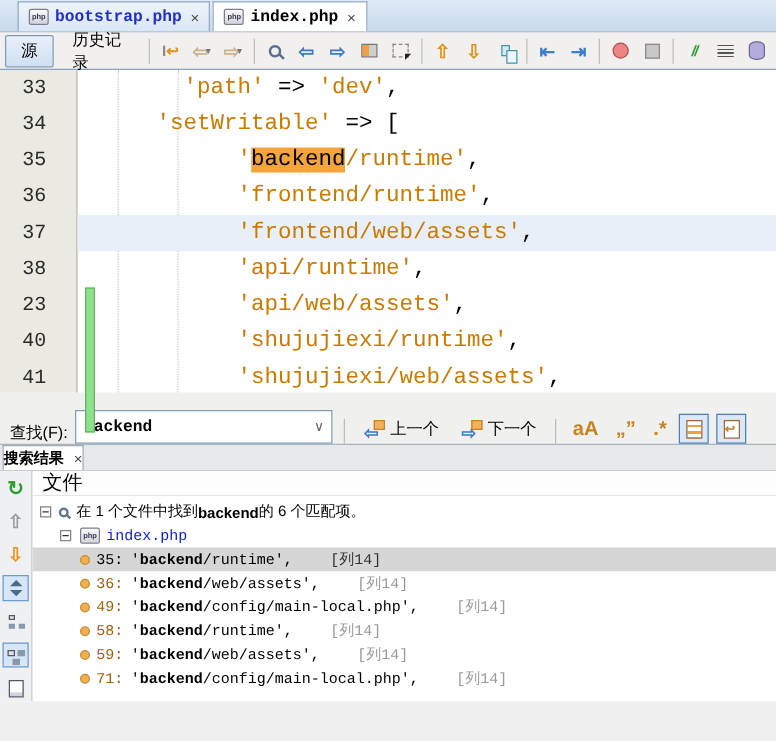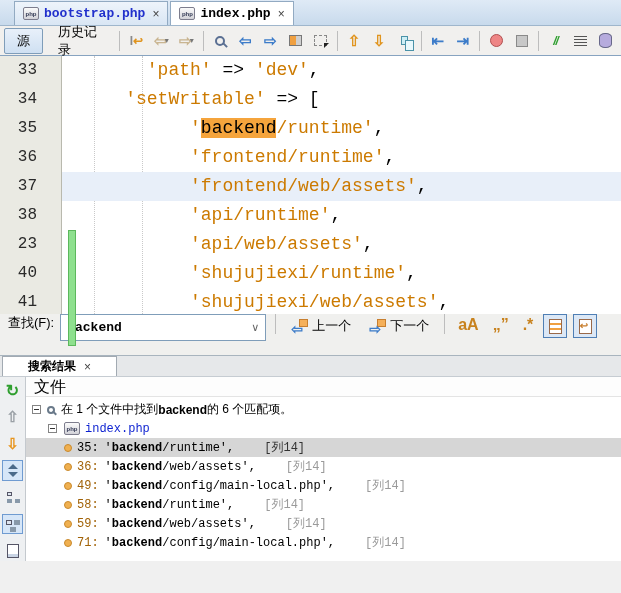--- a/index.html
+++ b/index.html
@@ -47,38 +47,38 @@
   .code { flex:1; position:relative; font-family:"Liberation Mono", monospace; font-size:18px; }
   .guide { position:absolute; top:0; bottom:0; border-left:1px dotted #c9c9c9; }
   .gbar { position:absolute; left:6px; top:174px; width:8px; height:116px; background:#8ee08e; border:1px solid #5cb85c; }
   .cline { height:29px; line-height:29px; white-space:pre; position:relative; padding-left:20px; color:#000; }
   .cline.current { background:#e8eff9; }
   .str { color:#cc7a00; }
   .op { color:#000; }
   .hl { background:#f5a43c; color:#000; }
 
   
-  .findbar { height:42px; background:#f0f0ee; border-bottom:1px solid #a8b4be; display:flex; align-items:flex-start; padding:0 8px; gap:6px; }
+  .findbar { height:42px; background:#f0f0ee; border-bottom:1px solid #a8b4be; display:flex; align-items:flex-end; padding:0 8px; gap:6px; }
   .flabel { font-size:13px; color:#000; }
   .combo { width:206px; height:27px; background:#fff; border:1px solid #7f9db9; display:flex; align-items:center; justify-content:space-between; padding:0 6px; }
   .combo .q { font-family:"Liberation Mono", monospace; font-size:13px; font-weight:bold; color:#000; }
   .combo .chev { color:#666; font-size:11px; }
   .fbtn { display:flex; align-items:center; gap:4px; font-size:13px; color:#000; padding:3px 6px; }
   .stackico { position:relative; width:17px; height:15px; }
   .stackico .box { position:absolute; top:0; right:0; width:9px; height:8px; background:#f5b05a; border:1px solid #c87f2f; }
   .stackico .arr { position:absolute; left:0; bottom:-3px; color:#3d7cc9; font-weight:bold; font-size:14px; }
   .fico { color:#c8821e; font-weight:bold; font-size:16px; padding:2px 4px; }
   .ftoggle { width:24px; height:24px; border:1px solid #4f7fb5; background:#dce8f6; display:inline-flex; align-items:center; justify-content:center; }
   .docic { width:13px; height:15px; background:#fff; border:1px solid #9a6a4a; position:relative; }
   .docic.hl-lines { background:repeating-linear-gradient(#fff 0 3px,#f0a040 3px 5px); }
   .docic.wrap::after { content:"\21A9"; position:absolute; left:0px; top:0px; font-size:10px; color:#c87f2f; font-weight:bold; }
 
   
   .btabrow { height:21px; background:#e6e8ea; border-bottom:1px solid #c6ccd2; display:flex; align-items:flex-end; padding-left:2px; }
-  .btab { display:flex; align-items:center; gap:6px; background:#fff; border:1px solid #a2aab2; border-bottom:none; height:20px; padding:0 25px; font-weight:bold; font-size:12px; color:#000; }
+  .btab { display:flex; align-items:center; gap:6px; background:#fff; border:1px solid #a2aab2; border-bottom:none; height:20px; padding:0 0; font-weight:bold; font-size:12px; color:#000; }
   .bottom { height:184px; display:flex; background:#fff; }
   .bside { width:26px; background:#eef0f2; border-right:1px solid #c4c9ce; display:flex; flex-direction:column; align-items:center; padding-top:3px; gap:6px; }
   .sbtn { width:21px; height:21px; display:flex; align-items:center; justify-content:center; border:1px solid transparent; }
   .sbtn.toggled { background:#d6e6f8; border-color:#6f9bd1; }
   .ref { color:#2e9e2e; font-weight:bold; font-size:16px; }
   .up-dis { color:#9aa0a6; font-weight:bold; font-size:15px; }
   .dn-go { color:#e8951e; font-weight:bold; font-size:15px; }
   .tri { width:0; height:0; border-left:5px solid transparent; border-right:5px solid transparent; }
   .tri.t { border-bottom:5px solid #4a6a8a; margin-bottom:3px; }
   .tri.b { border-top:5px solid #4a6a8a; }

